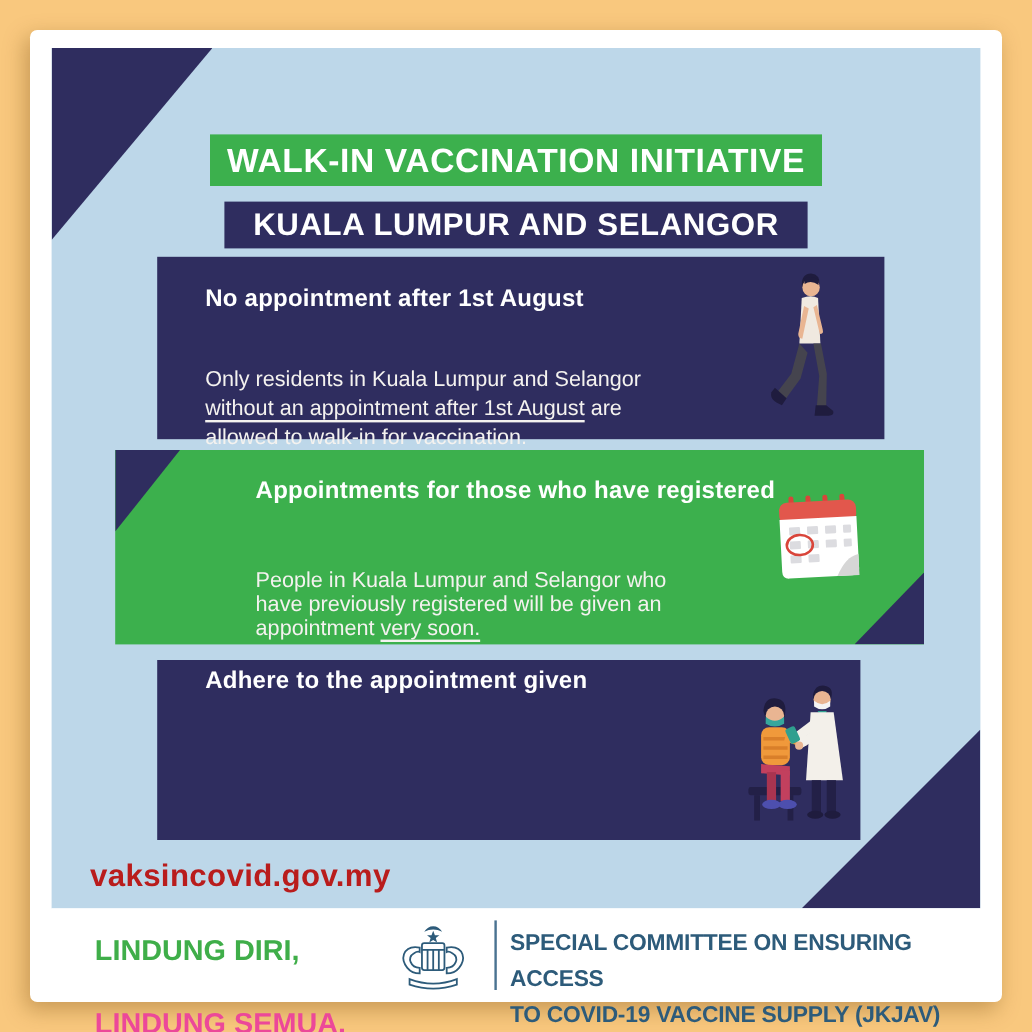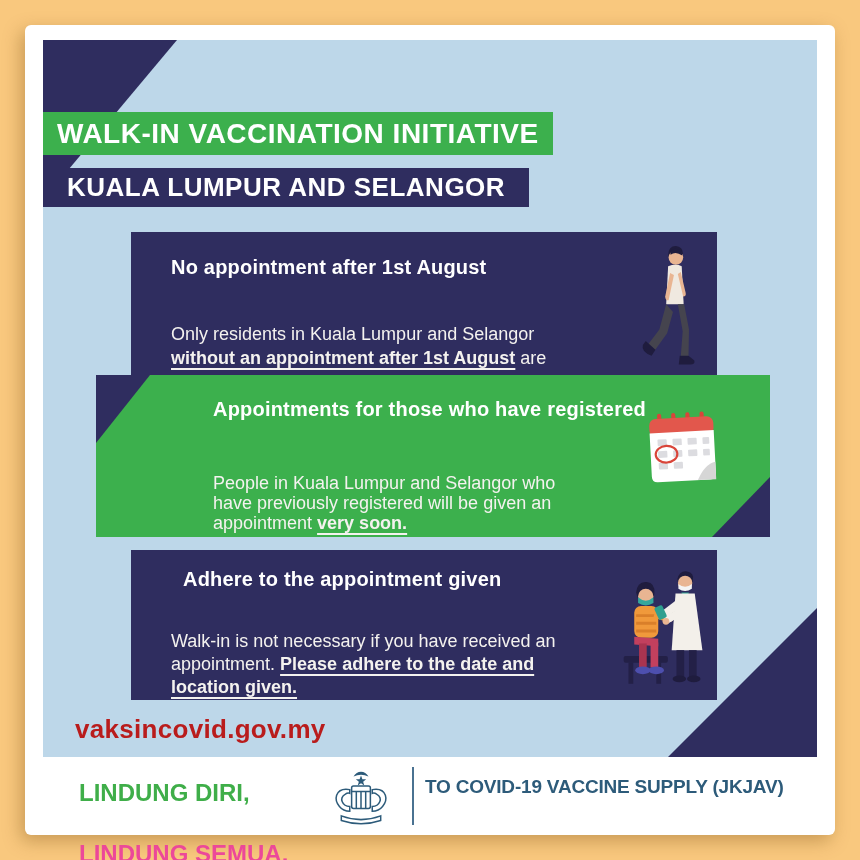--- a/index.html
+++ b/index.html
@@ -22,63 +22,63 @@
     width: 774px; height: 717px;
     background: #bdd7e9; overflow: hidden;
   }
 
   .tri { position: absolute; background: #2f2d5f; }
   .tri-tl { left: 0; top: 0; width: 134px; height: 160px;
             clip-path: polygon(0 0, 100% 0, 0 100%); }
   .tri-br { right: 0; bottom: 0; width: 149px; height: 149px;
             clip-path: polygon(100% 0, 100% 100%, 0 100%); }
 
-  .titles { position: absolute; left: 0; top: 72px; width: 100%; text-align: left; }
+  .titles { position: absolute; left: 0; top: 72px; width: 100%; text-align: center; }
   .title-bar {
     display: inline-block; background: #3cb04d; color: #ffffff;
     font-weight: bold; font-size: 28px; line-height: 43px;
     padding: 0 14px; letter-spacing: 0.5px;
   }
   .subtitle-bar {
     display: inline-block; background: #2f2d5f; color: #ffffff;
     font-weight: bold; font-size: 26px; line-height: 39px;
     padding: 0 24px; margin-top: 13px; letter-spacing: 0.5px;
   }
 
   .info-box { position: absolute; color: #ffffff; }
   .box-navy { background: #2f2d5f; }
   .box-green { background: #3cb04d; }
-  .box1 { left: 88px;  top: 192px; width: 586px; height: 152px; }
+  .box1 { left: 88px;  top: 174px; width: 586px; height: 152px; padding-left: 20px; }
   .box2 { left: 53px;  top: 335px; width: 654px; height: 162px; padding-left: 20px; }
   .box3 { left: 88px;  top: 510px; width: 586px; height: 150px; }
 
   .corner { position: absolute; background: #2f2d5f; }
   .corner-tl { left: 0; top: 0; width: 54px; height: 68px;
                clip-path: polygon(0 0, 100% 0, 0 100%); }
   .corner-br { right: 0; bottom: 0; width: 58px; height: 60px;
                clip-path: polygon(100% 0, 100% 100%, 0 100%); }
 
   .info-box h3 {
     margin: 0; position: absolute;
     font-size: 20px; font-weight: bold; color: #ffffff;
     letter-spacing: 0.2px;
   }
   .box1 h3 { left: 40px;  top: 24px; }
   .box2 h3 { left: 117px; top: 23px; }
-  .box3 h3 { left: 40px;  top: 18px; margin-left: 12px; }
+  .box3 h3 { left: 40px;  top: 6px; }
 
   .body-text {
     position: absolute; font-size: 18px; line-height: 24px; color: #f4f2ef;
   }
   .box1 .body-text { left: 40px;  top: 72px; width: 400px; }
   .box2 .body-text { left: 117px; top: 80px; width: 360px; line-height: 20px; }
   .box3 .body-text { left: 40px;  top: 62px; width: 430px; line-height: 23px; }
 
   .em-underline {
-    font-weight: bold;
+    font-weight: normal;
     text-decoration: underline;
     text-decoration-thickness: 2px;
     text-underline-offset: 4px;
   }
 
   .illus { position: absolute; }
   .illus-walk { left: 502px; top: 10px;  width: 78px;  height: 136px; }
   .illus-cal  { left: 552px; top: 36px;  width: 70px;  height: 78px; }
   .illus-vax  { left: 485px; top: 16px;  width: 96px;  height: 128px; }
 
@@ -167,21 +167,20 @@
             <rect x="30" y="60" width="11" height="8" rx="1"></rect>
           </g>
           <ellipse cx="22" cy="50" rx="13" ry="10" fill="none" stroke="#d9453a" stroke-width="2.6"></ellipse>
           <path d="M58 83 L80 83 L80 62 Q67 64 58 83 Z" fill="#d6d6d6"></path>
         </g>
       </svg>
     </div>
 
     <div class="info-box box-navy box3">
       <h3>Adhere to the appointment given</h3>
-      <p class="body-text"><span>Walk-in is not necessary if you have received an appointment. </span><span class="em-underline">Please adhere to the date and location given.</span><span></span></p>
       <svg class="illus illus-vax" viewBox="0 0 100 130">
 
         <rect x="8" y="92" width="46" height="7" rx="2" fill="#232047"></rect>
         <rect x="13" y="99" width="5" height="22" fill="#232047"></rect>
         <rect x="42" y="99" width="5" height="22" fill="#232047"></rect>
 
         <path d="M21 26 Q22 14 32 15 Q41 16 40 27 L39 33 L23 33 Z" fill="#1f1c3e"></path>
         <circle cx="31" cy="30" r="8" fill="#e9b592"></circle>
         <path d="M23 31 Q31 38 39 31 L39 37 Q31 42 23 37 Z" fill="#36a79c"></path>
         <rect x="19" y="40" width="25" height="33" rx="7" fill="#f0993b"></rect>
@@ -231,16 +230,17 @@
       <path d="M23 22 Q12 20 9 28 Q7 34 12 40 Q16 45 23 45 L23 40 Q17 40 15 35 Q13 30 18 27 Q21 25 23 26 Z"></path>
 
       <path d="M47 22 Q58 20 61 28 Q63 34 58 40 Q54 45 47 45 L47 40 Q53 40 55 35 Q57 30 52 27 Q49 25 47 26 Z"></path>
 
       <path d="M14 50 Q35 58 56 50 L56 55 Q35 62 14 55 Z"></path>
     </svg>
 
     <div class="footer-divider"></div>
 
     <div class="committee">
+      <span>SPECIAL COMMITTEE ON ENSURING ACCESS</span>
       <span>TO COVID-19 VACCINE SUPPLY (JKJAV)</span>
     </div>
   </div>
 </div>
 
 </body></html>

